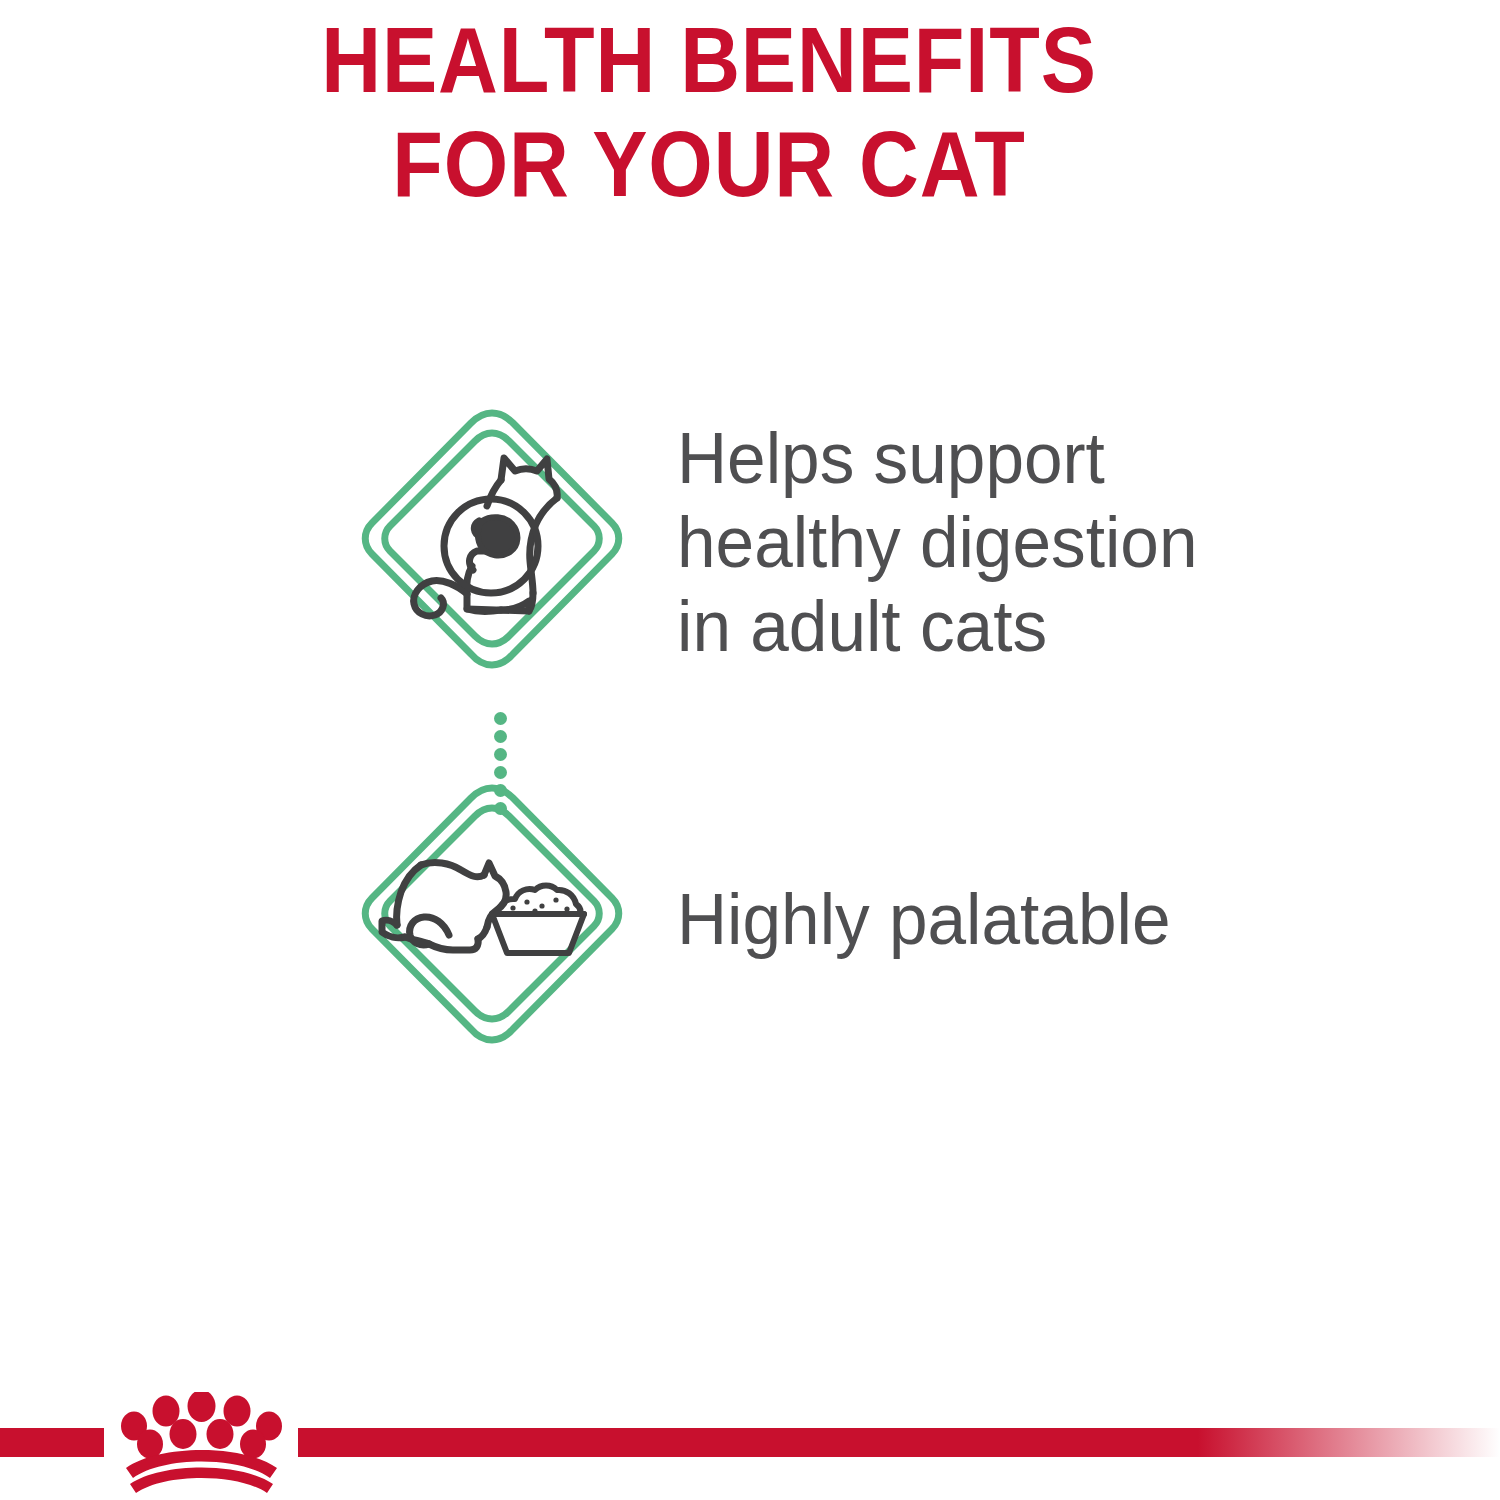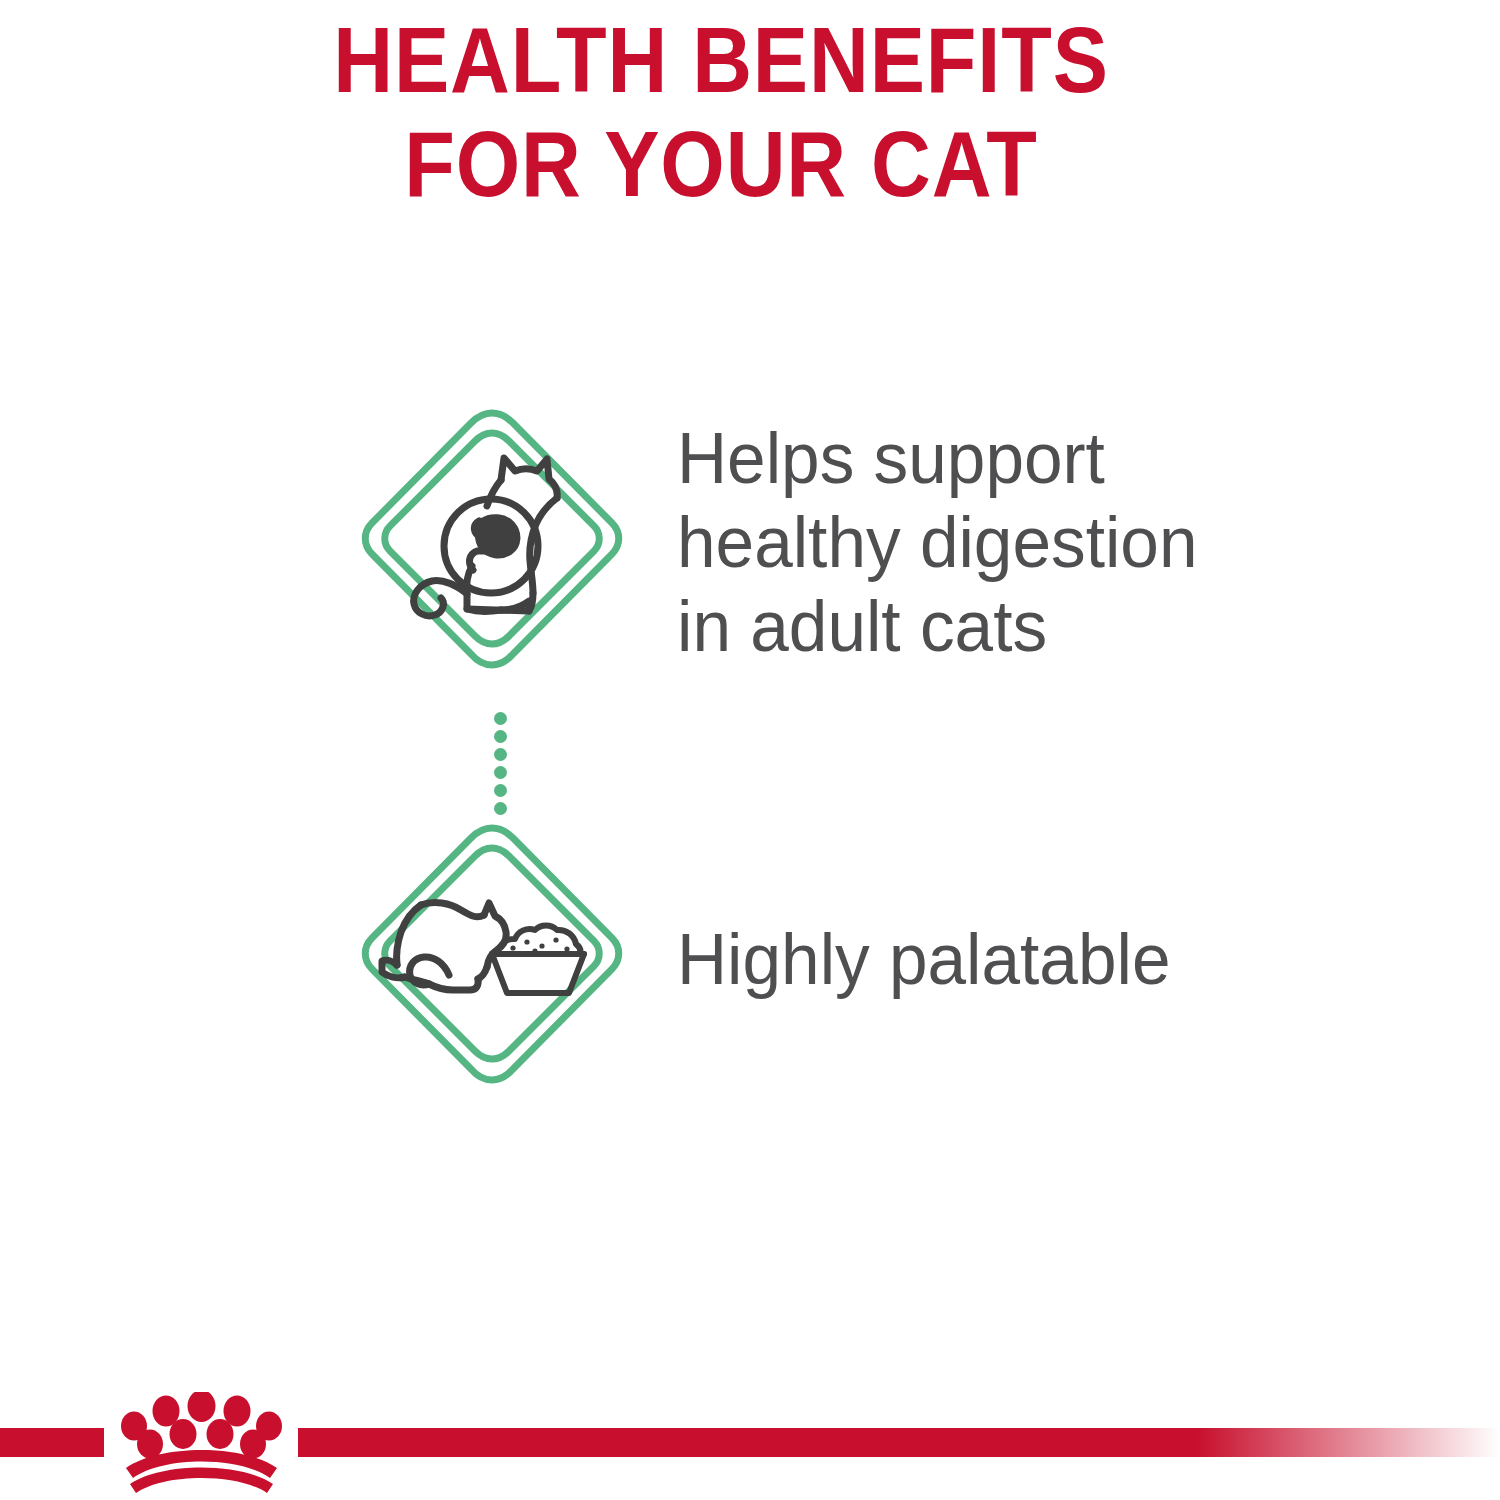--- a/index.html
+++ b/index.html
@@ -14,21 +14,21 @@
     position: relative;
     width: 1500px;
     height: 1500px;
     background: #ffffff;
     overflow: hidden;
   }
 
   
   .title-block {
     position: absolute;
-    left: 16px;
+    left: 4px;
     top: 8px;
     width: 1410px;
     text-align: center;
   }
   .title-line {
     display: block;
     color: #C8102E;
     font-family: "Liberation Sans Narrow", "Liberation Sans", sans-serif;
     font-weight: bold;
     font-size: 92px;
@@ -39,21 +39,21 @@
     white-space: nowrap;
   }
 
   
   .benefit-row {
     position: absolute;
     display: flex;
     align-items: center;
   }
   #row-1 { left: 355px; top: 405px; }
-  #row-2 { left: 355px; top: 820px; }
+  #row-2 { left: 355px; top: 780px; }
 
   .icon-wrap {
     position: relative;
     width: 275px;
     height: 278px;
     flex: 0 0 275px;
   }
   .icon-wrap svg {
     display: block;
     width: 100%;

